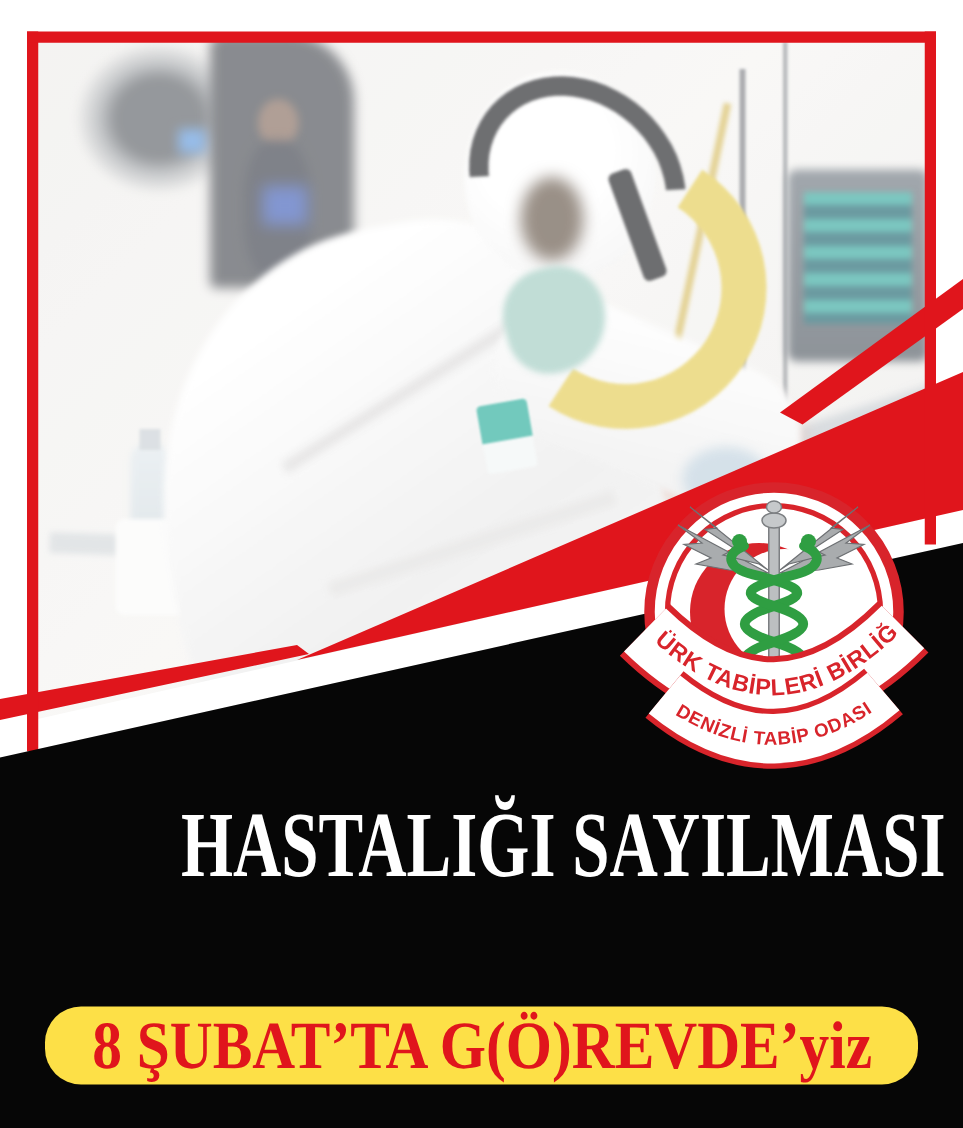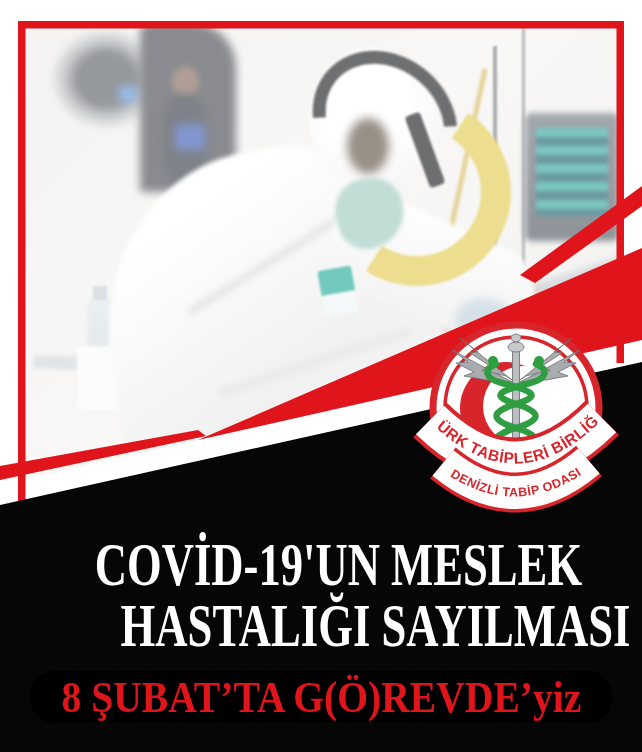--- a/index.html
+++ b/index.html
@@ -75,21 +75,21 @@
   
   #badge{left:412px;top:318px;width:228px;height:200px;}
 
   
   #headline{
     left:0;top:534px;width:642px;text-align:center;color:#ffffff;
     font-weight:bold;font-size:62px;line-height:61px;white-space:nowrap;
   }
   #headline .hl{display:inline-block;transform:scale(0.72,1);transform-origin:50% 50%;letter-spacing:0px;}
   #banner{
-    left:30px;top:671px;width:582px;height:52px;background:#000000;border-radius:24px;
+    left:30px;top:671px;width:582px;height:52px;background:#fde047;border-radius:24px;
     display:flex;align-items:center;justify-content:center;
   }
   #banner .bt{
     color:#e0151c;font-weight:bold;font-size:45px;white-space:nowrap;
     display:inline-block;transform:scale(0.88,1);transform-origin:50% 50%;
   }
 </style>
 </head>
 <body>
 
@@ -189,21 +189,20 @@
     </defs>
     <text font-family="Liberation Sans, sans-serif" font-size="15.5" font-weight="bold" fill="#d8242b" letter-spacing="0.5">
       <textPath href="#arcOrg" startOffset="50%" text-anchor="middle">TÜRK TABİPLERİ BİRLİĞİ</textPath>
     </text>
     <text font-family="Liberation Sans, sans-serif" font-size="12.5" font-weight="bold" fill="#d8242b" letter-spacing="0.5">
       <textPath href="#arcCity" startOffset="50%" text-anchor="middle">DENİZLİ TABİP ODASI</textPath>
     </text>
   </svg>
 
   <div id="headline" class="abs">
-    <div><span class="hl">COVİD-19'UN MESLEK</span></div>
     <div><span class="hl">HASTALIĞI SAYILMASI İÇİN</span></div>
   </div>
 
   <div id="banner" class="abs">
     <span class="bt">8 ŞUBAT’TA G(Ö)REVDE’yiz</span>
   </div>
 
 </div>
 
 </body></html>

